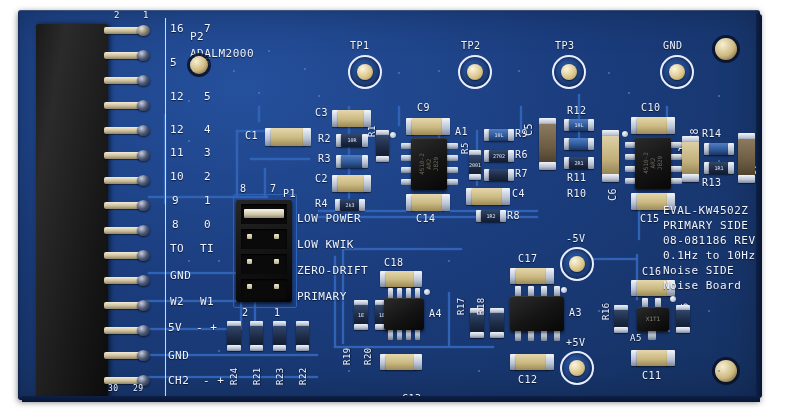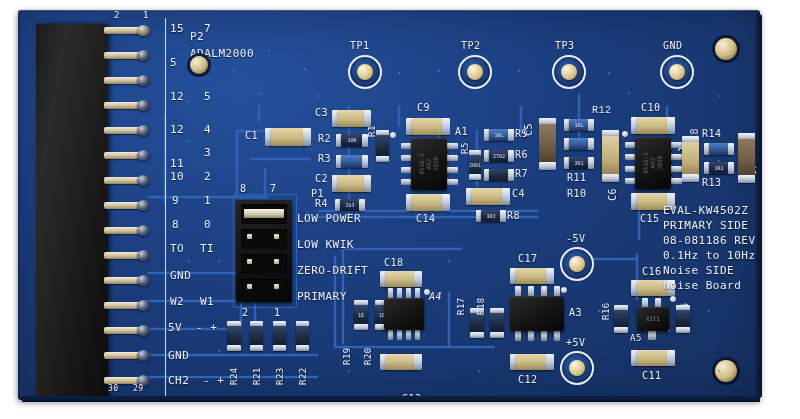--- a/index.html
+++ b/index.html
@@ -203,25 +203,25 @@
     </div>
 
     <span class="silk s9" style="left:96px;top:0px;">2</span>
     <span class="silk s9" style="left:125px;top:0px;">1</span>
 
     <span class="silk s8" style="left:90px;top:374px;">30</span>
     <span class="silk s8" style="left:115px;top:374px;">29</span>
 
     <div class="trace" style="left:147px;top:8px;width:1px;height:382px;background:#eef2fb;opacity:.85;"></div>
 
-    <span class="silk s11" style="left:152px;top:12px;">15</span>
+    <span class="silk s11" style="left:152px;top:12px;">16</span>
     <span class="silk s11" style="left:152px;top:46px;">5</span>
     <span class="silk s11" style="left:152px;top:80px;">12</span>
     <span class="silk s11" style="left:152px;top:113px;">12</span>
-    <span class="silk s11" style="left:152px;top:136px;margin-top:11px;">11</span>
+    <span class="silk s11" style="left:152px;top:136px;">11</span>
     <span class="silk s11" style="left:152px;top:160px;">10</span>
     <span class="silk s11" style="left:154px;top:184px;">9</span>
     <span class="silk s11" style="left:154px;top:208px;">8</span>
 
     <span class="silk s11" style="left:186px;top:12px;">7</span>
     <span class="silk s11" style="left:186px;top:46px;">6</span>
     <span class="silk s11" style="left:186px;top:80px;">5</span>
     <span class="silk s11" style="left:186px;top:113px;">4</span>
     <span class="silk s11" style="left:186px;top:136px;">3</span>
     <span class="silk s11" style="left:186px;top:160px;">2</span>
@@ -366,21 +366,21 @@
         <span class="code">1R2</span>
       </div>
     <div class="pad" style="left:482px;top:200px;width:6px;height:12px;"></div>
     <span class="silk s10" style="left:489px;top:200px;">R8</span>
 
     <span class="silk s10 rot" style="left:516px;top:115px;">C5</span>
     <div class="pad" style="left:521px;top:108px;width:17px;height:8px;"></div>
     <div class="cap brown" style="left:521px;top:114px;width:17px;height:40px;"></div>
     <div class="pad" style="left:521px;top:152px;width:17px;height:8px;"></div>
 
-    <span class="silk s10" style="left:574px;top:95px;font-family:Liberation Mono, monospace;">R12</span>
+    <span class="silk s10" style="left:549px;top:95px;">R12</span>
     <div class="pad" style="left:546px;top:109px;width:6px;height:12px;"></div>
     <div class="res blue" style="left:551px;top:109px;width:20px;height:12px;">
         <span class="code">10L</span>
       </div>
     <div class="pad" style="left:570px;top:109px;width:6px;height:12px;"></div>
 
     <div class="pad" style="left:546px;top:128px;width:6px;height:12px;"></div>
     <div class="res blue" style="left:551px;top:128px;width:20px;height:12px;"></div>
     <div class="pad" style="left:570px;top:128px;width:6px;height:12px;"></div>
 
@@ -442,21 +442,21 @@
     <div class="pad" style="left:720px;top:165px;width:17px;height:8px;"></div>
 
     <span class="silk s10" style="left:622px;top:203px;">C15</span>
     <div class="pad" style="left:613px;top:183px;width:8px;height:17px;"></div>
     <div class="cap" style="left:619px;top:183px;width:32px;height:17px;"></div>
     <div class="pad" style="left:649px;top:183px;width:8px;height:17px;"></div>
 
     <div class="traceL" style="left:215px;top:184px;width:62px;height:112px;"></div>
     <span class="silk s10" style="left:222px;top:173px;">8</span>
     <span class="silk s10" style="left:252px;top:173px;">7</span>
-    <span class="silk s10" style="left:293px;top:178px;">P1</span>
+    <span class="silk s10" style="left:265px;top:178px;">P1</span>
     <span class="silk s10" style="left:224px;top:297px;">2</span>
     <span class="silk s10" style="left:256px;top:297px;">1</span>
 
     <div class="hdr" style="left:218px;top:190px;width:56px;height:102px;">
       <div class="slot" style="left:5px;top:4px;width:46px;height:20px;"></div>
       <div class="slot" style="left:5px;top:29px;width:46px;height:20px;"></div>
       <div class="slot" style="left:5px;top:54px;width:46px;height:20px;"></div>
       <div class="slot" style="left:5px;top:79px;width:46px;height:20px;"></div>
       <div class="sq" style="left:11px;top:34px;"></div>
         <div class="sq" style="left:38px;top:34px;"></div>
@@ -513,21 +513,21 @@
 
     <div class="leg" style="left:370px;top:278px;width:5px;height:11px;"></div>
     <div class="leg" style="left:379px;top:278px;width:5px;height:11px;"></div>
     <div class="leg" style="left:388px;top:278px;width:5px;height:11px;"></div>
     <div class="leg" style="left:397px;top:278px;width:5px;height:11px;"></div>
     <div class="leg" style="left:370px;top:319px;width:5px;height:11px;"></div>
     <div class="leg" style="left:379px;top:319px;width:5px;height:11px;"></div>
     <div class="leg" style="left:388px;top:319px;width:5px;height:11px;"></div>
     <div class="leg" style="left:397px;top:319px;width:5px;height:11px;"></div>
     <div class="ic" style="left:366px;top:288px;width:40px;height:32px;"></div>
-    <span class="silk s10" style="left:411px;top:281px;font-style:italic;">A4</span>
+    <span class="silk s10" style="left:411px;top:298px;">A4</span>
     <div class="viabig" style="left:406px;top:279px;"></div>
 
     <span class="silk s10" style="left:368px;top:383px;margin-left:16px;">C13</span>
     <div class="pad" style="left:362px;top:344px;width:8px;height:16px;"></div>
     <div class="cap" style="left:368px;top:344px;width:30px;height:16px;"></div>
     <div class="pad" style="left:396px;top:344px;width:8px;height:16px;"></div>
 
     <span class="silk s9 rot" style="left:448px;top:295px;">R17</span>
     <div class="pad" style="left:452px;top:298px;width:14px;height:6px;"></div>
     <div class="res" style="left:452px;top:303px;width:14px;height:20px;"></div>

